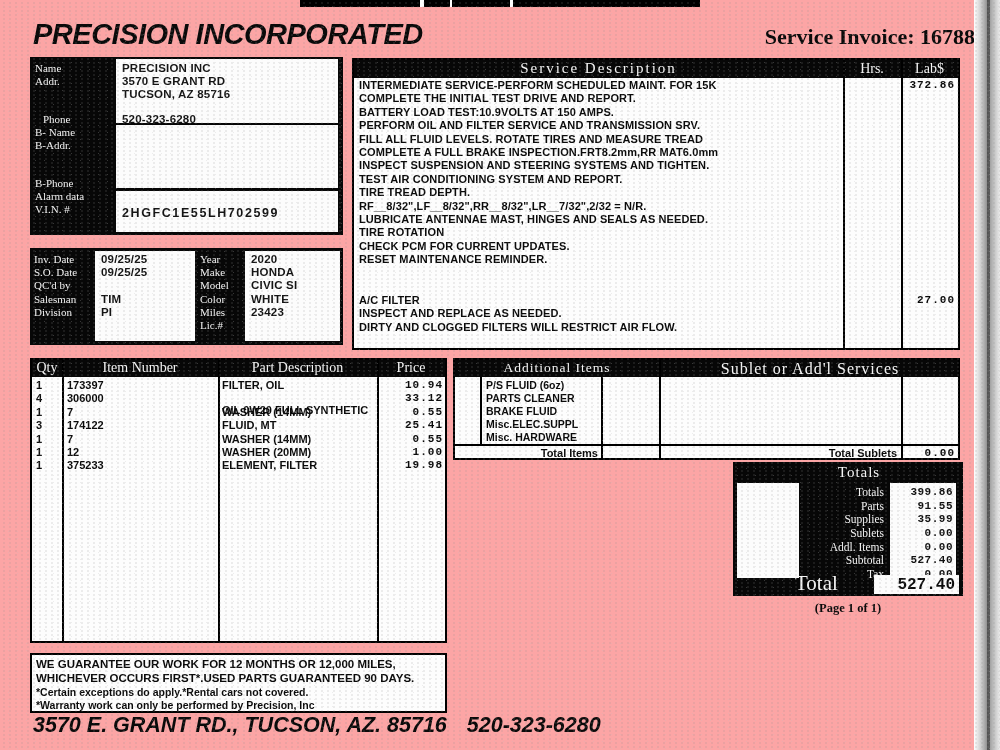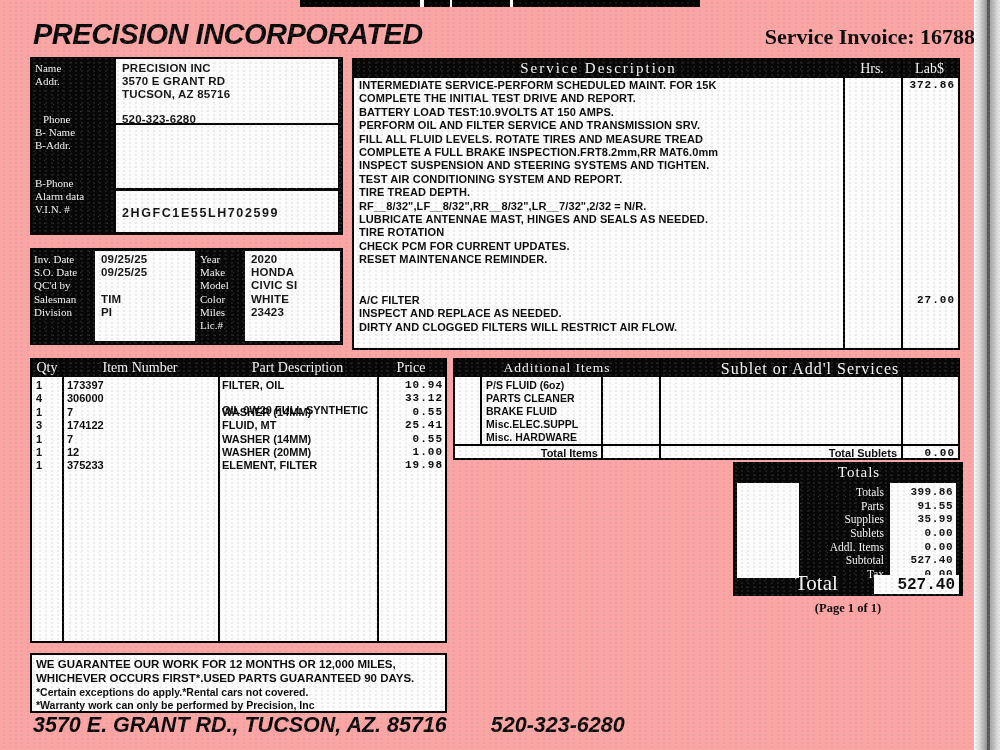--- a/index.html
+++ b/index.html
@@ -225,21 +225,21 @@
   </div>
   <div class="abs serif" style="left:733px;top:601px;width:230px;text-align:center;font-weight:700;font-size:12.5px;">(Page 1 of 1)</div>
 
   <div class="bordered" style="left:30px;top:653px;width:417px;height:60px;">
     <span class="pt" style="left:4px;top:3px;font-size:11.5px;">WE GUARANTEE OUR WORK FOR 12 MONTHS OR 12,000 MILES,</span>
     <span class="pt" style="left:4px;top:17px;font-size:11.5px;">WHICHEVER OCCURS FIRST*.USED PARTS GUARANTEED 90 DAYS.</span>
     <span class="pt" style="left:4px;top:44px;font-size:10.5px;">*Warranty work can only be performed by Precision, Inc</span>
     <span class="pt" style="left:4px;top:31px;font-size:10.5px;">*Certain exceptions do apply.*Rental cars not covered.</span>
   </div>
 
-  <div class="abs" style="left:33px;top:713px;font-size:21.5px;font-weight:700;font-style:italic;white-space:nowrap;display:flex;gap:44px;">
+  <div class="abs" style="left:33px;top:713px;font-size:21.5px;font-weight:700;font-style:italic;white-space:nowrap;display:flex;gap:20px;">
     <span>3570 E. GRANT RD., TUCSON, AZ. 85716</span>
     <span>520-323-6280</span>
   </div>
 
   <div class="edge"></div>
   <div class="edgeline"></div>
 
   <div class="noise"></div>
 </div>
 

